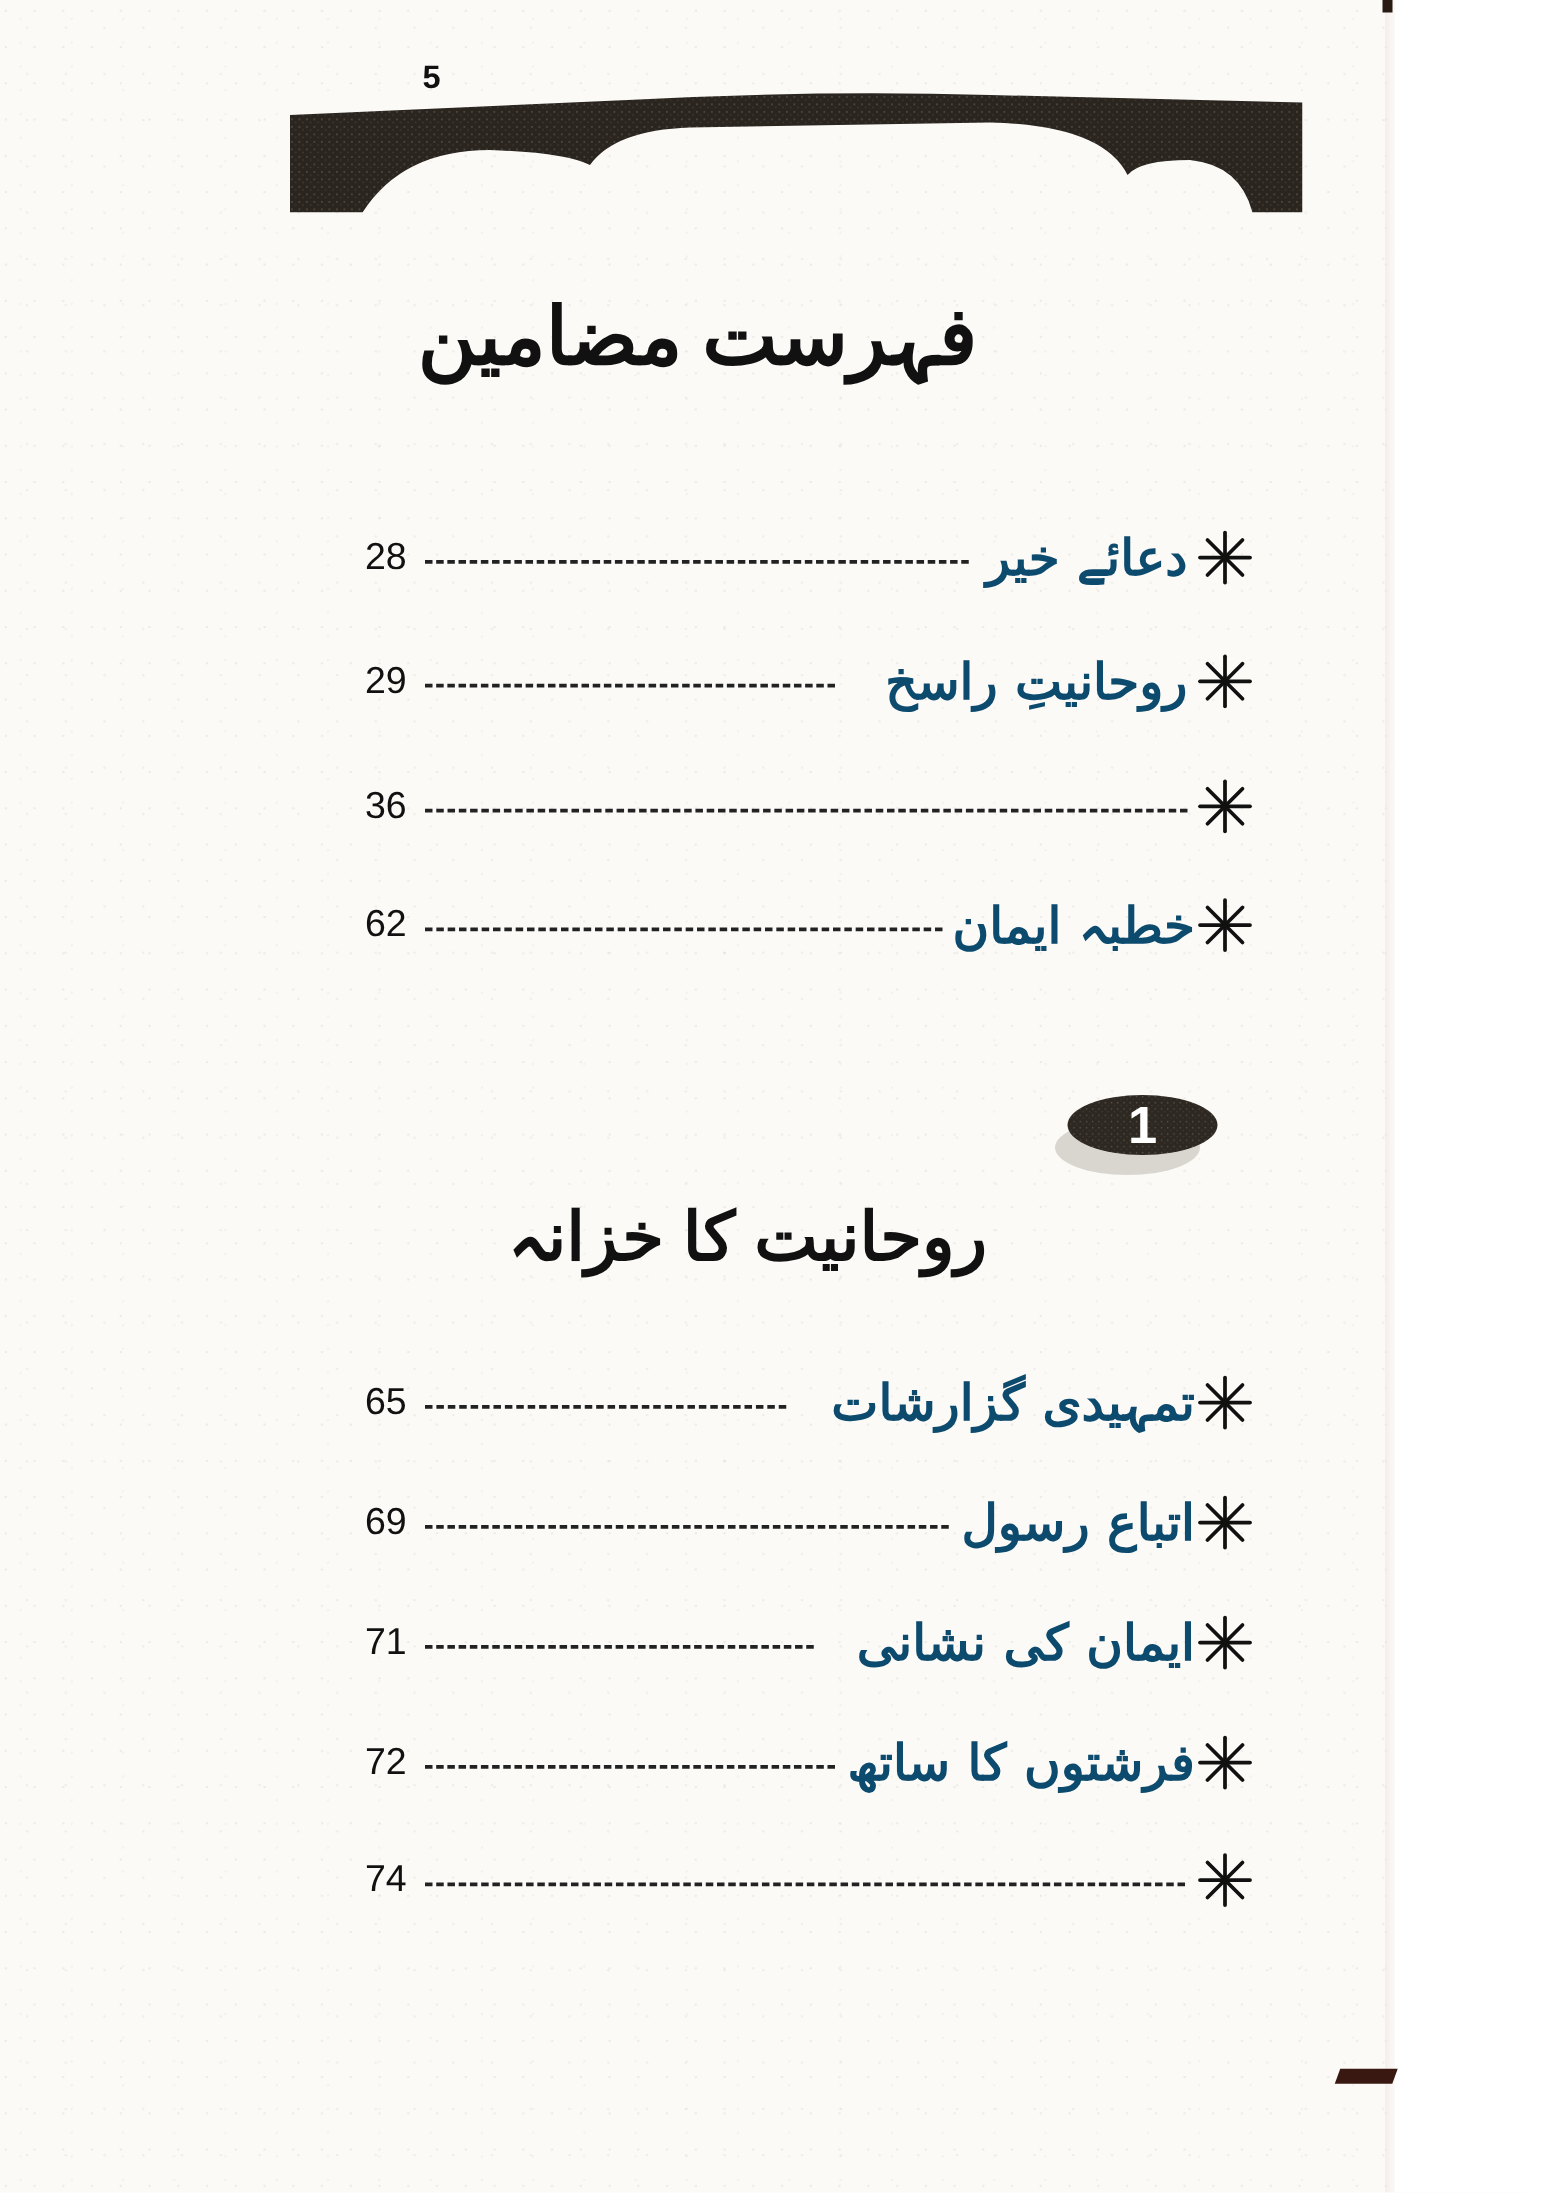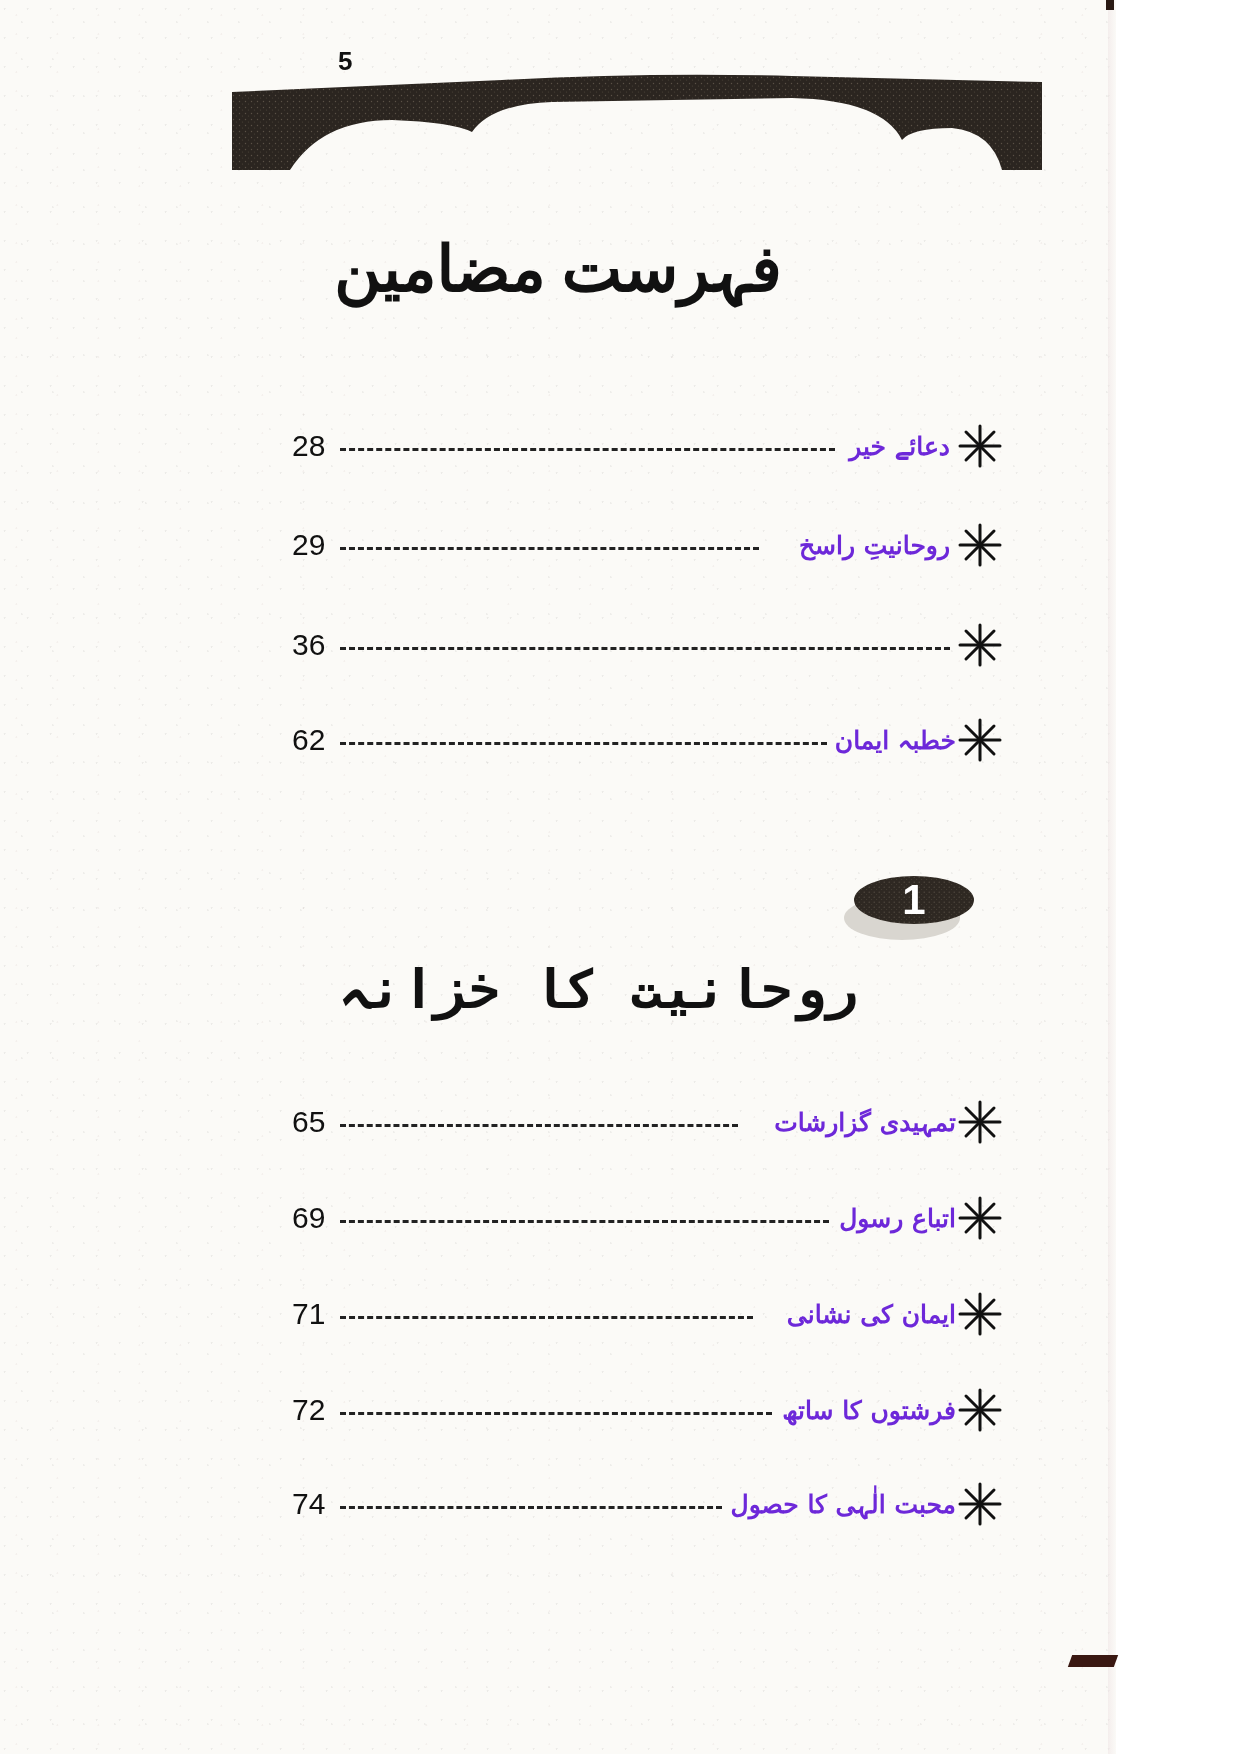--- a/index.html
+++ b/index.html
@@ -43,30 +43,30 @@
     display:flex; flex-direction:row; align-items:center;
   }
   .entry .pg {
     font-family:"Liberation Sans", sans-serif; font-size:30px; color:#111; width:46px;
     flex:0 0 auto;
   }
   .entry .leader {
     flex:1 1 auto; height:0; border-top:3px dashed #222; margin:6px 14px 0 2px;
   }
   .entry .label {
-    flex:0 0 auto; direction:rtl; font-family:"DejaVu Serif", serif; font-size:25px;
-    font-weight:bold; color:#6d28d9; white-space:nowrap;text-align:right;
+    flex:0 0 auto; direction:rtl; font-family:"DejaVu Serif", serif; font-size:40px;
+    font-weight:bold; color:#0c4a6e; white-space:nowrap;text-align:right;
   }
   .entry .star {
     flex:0 0 auto; width:44px; height:44px; margin-left:8px;
   }
   .chapter-badge { position:absolute; left:838px; top:866px; width:140px; height:80px; }
   .chapter-title {
     position:absolute; left:0; width:1116px; top:958px; text-align:center;
-    direction:rtl; font-family:Liberation Mono, monospace; font-size:54px; font-weight:bold; color:#111;
+    direction:rtl; font-family:Liberation Sans, sans-serif; font-size:54px; font-weight:bold; color:#111;
     padding-left:80px; box-sizing:border-box;
   }
 </style>
 </head>
 <body>
 
 <div class="paper"></div>
 <div class="edge-right"></div>
 <div class="corner-tl"></div>
 <div class="corner-br"></div>
@@ -203,21 +203,20 @@
         <line x1="22" y1="2" x2="22" y2="42"></line>
         <line x1="2" y1="22" x2="42" y2="22"></line>
         <line x1="8" y1="8" x2="36" y2="36"></line>
         <line x1="36" y1="8" x2="8" y2="36"></line>
       </g>
     </svg>
 </div>
 <div class="entry" style="top:1476px">
   <span class="pg">74</span>
   <span class="leader" style="margin-right:8px"></span>
-  <span class="label">محبت الٰہی کا حصول</span>
   <svg class="star" style="margin-left:2px" viewBox="0 0 44 44">
       <g stroke="#111" stroke-width="3" stroke-linecap="round">
         <line x1="22" y1="2" x2="22" y2="42"></line>
         <line x1="2" y1="22" x2="42" y2="22"></line>
         <line x1="8" y1="8" x2="36" y2="36"></line>
         <line x1="36" y1="8" x2="8" y2="36"></line>
       </g>
     </svg>
 </div>
 

